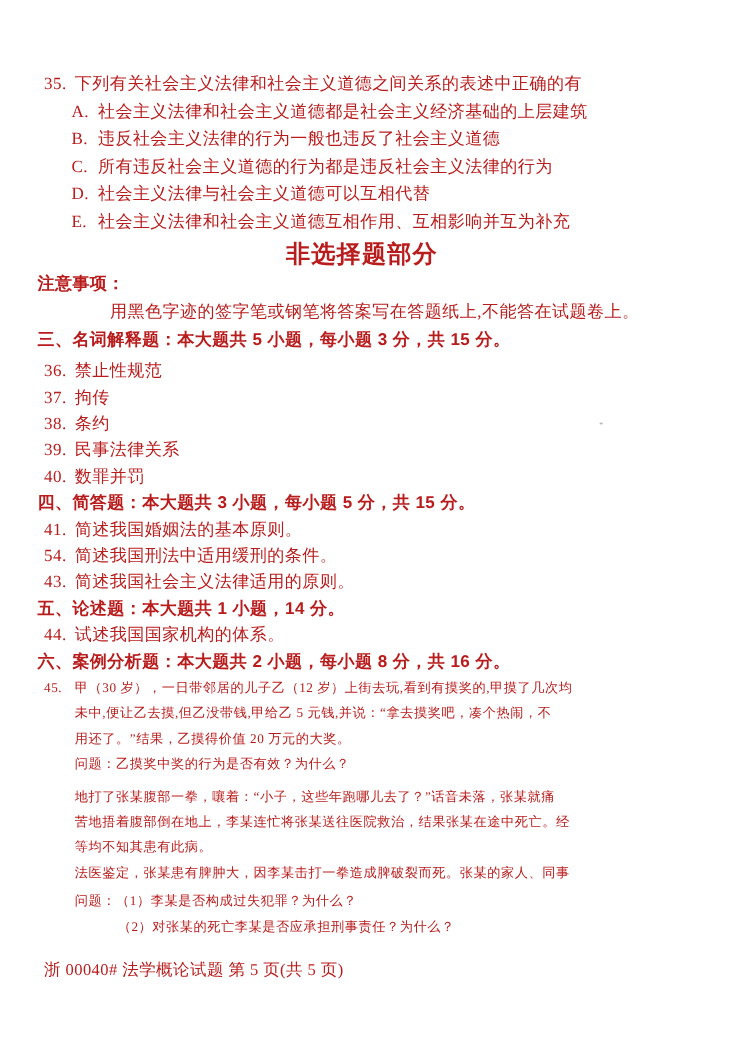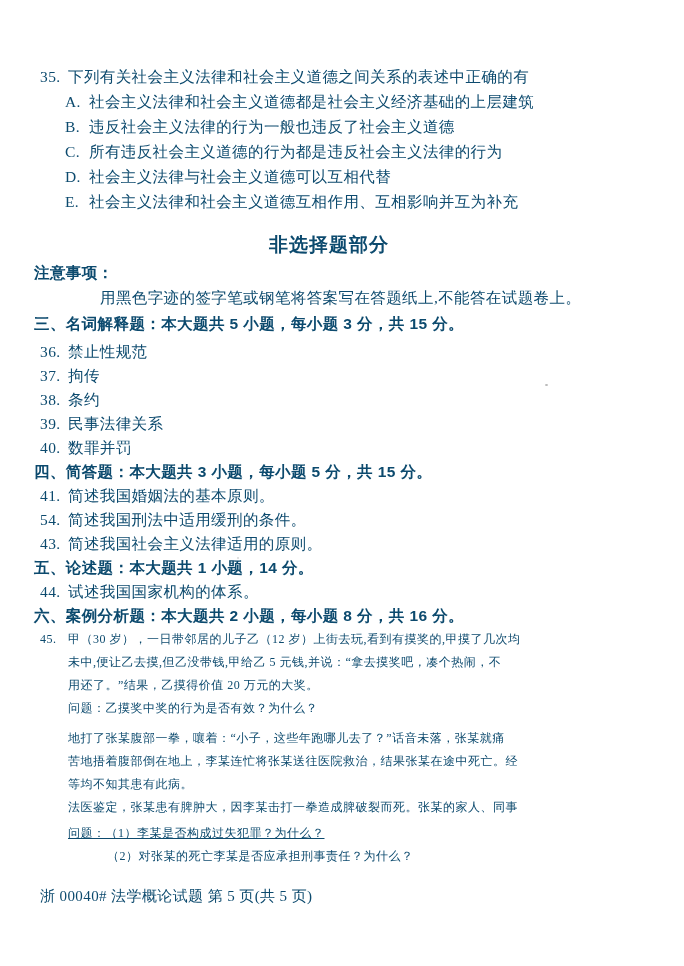--- a/index.html
+++ b/index.html
@@ -5,41 +5,41 @@
   html, body { margin: 0; padding: 0; background: #e8e8e8; }
   .page {
     position: relative;
     width: 684px;
     height: 966px;
     margin: 0 auto;
     background: #ffffff;
     box-sizing: border-box;
     padding: 64px 36px 0 40px;
     overflow: hidden;
-    color: #0c4a6e;
+    color: #b91c1c;
     font-family: "Liberation Serif", "DejaVu Serif", serif;
     font-size: 15.5px;
     letter-spacing: 0.4px;
   }
   .row { display: flex; white-space: nowrap; }
   .txt { white-space: nowrap; }
 
   
   .q35 .row { line-height: 25px; }
   .num { flex: 0 0 28px; }
   .options { margin-left: 25px; }
   .opt-label { flex: 0 0 24px; }
 
   
   .part-title {
     font-family: "Liberation Sans", "DejaVu Sans", sans-serif;
     font-weight: 700;
-    font-size: 19px;
+    font-size: 22px;
     line-height: 30px;
-    margin: 16px 30px 0 0;
+    margin: 2px 30px 0 0;
     text-align: center;
     letter-spacing: 1px;
     white-space: nowrap;
   }
 
   .notice-title {
     font-family: "Liberation Sans", "DejaVu Sans", sans-serif;
     font-weight: 700;
     line-height: 25px;
     margin-left: -6px;
@@ -61,21 +61,21 @@
   .sec3 { margin-top: 2px; }
 
   .item { line-height: 24px; }
   .mt4 { margin-top: 4px; }
 
   
   .case-line { line-height: 23px; font-size: 12px; white-space: nowrap; letter-spacing: 0.5px; }
   .case .cont { padding-left: 28px; }
   .case .indent2 { padding-left: 67px; }
   .q46 { margin-top: 7px; }
-  .gap-top { margin-top: 3px; text-decoration: underline; }
+  .gap-top { margin-top: 3px; }
 
   .footer {
     margin-top: 16px;
     line-height: 24px;
     font-size: 15px;
     text-align: left;
     padding-right: 14px;
     white-space: nowrap;
   }
 

